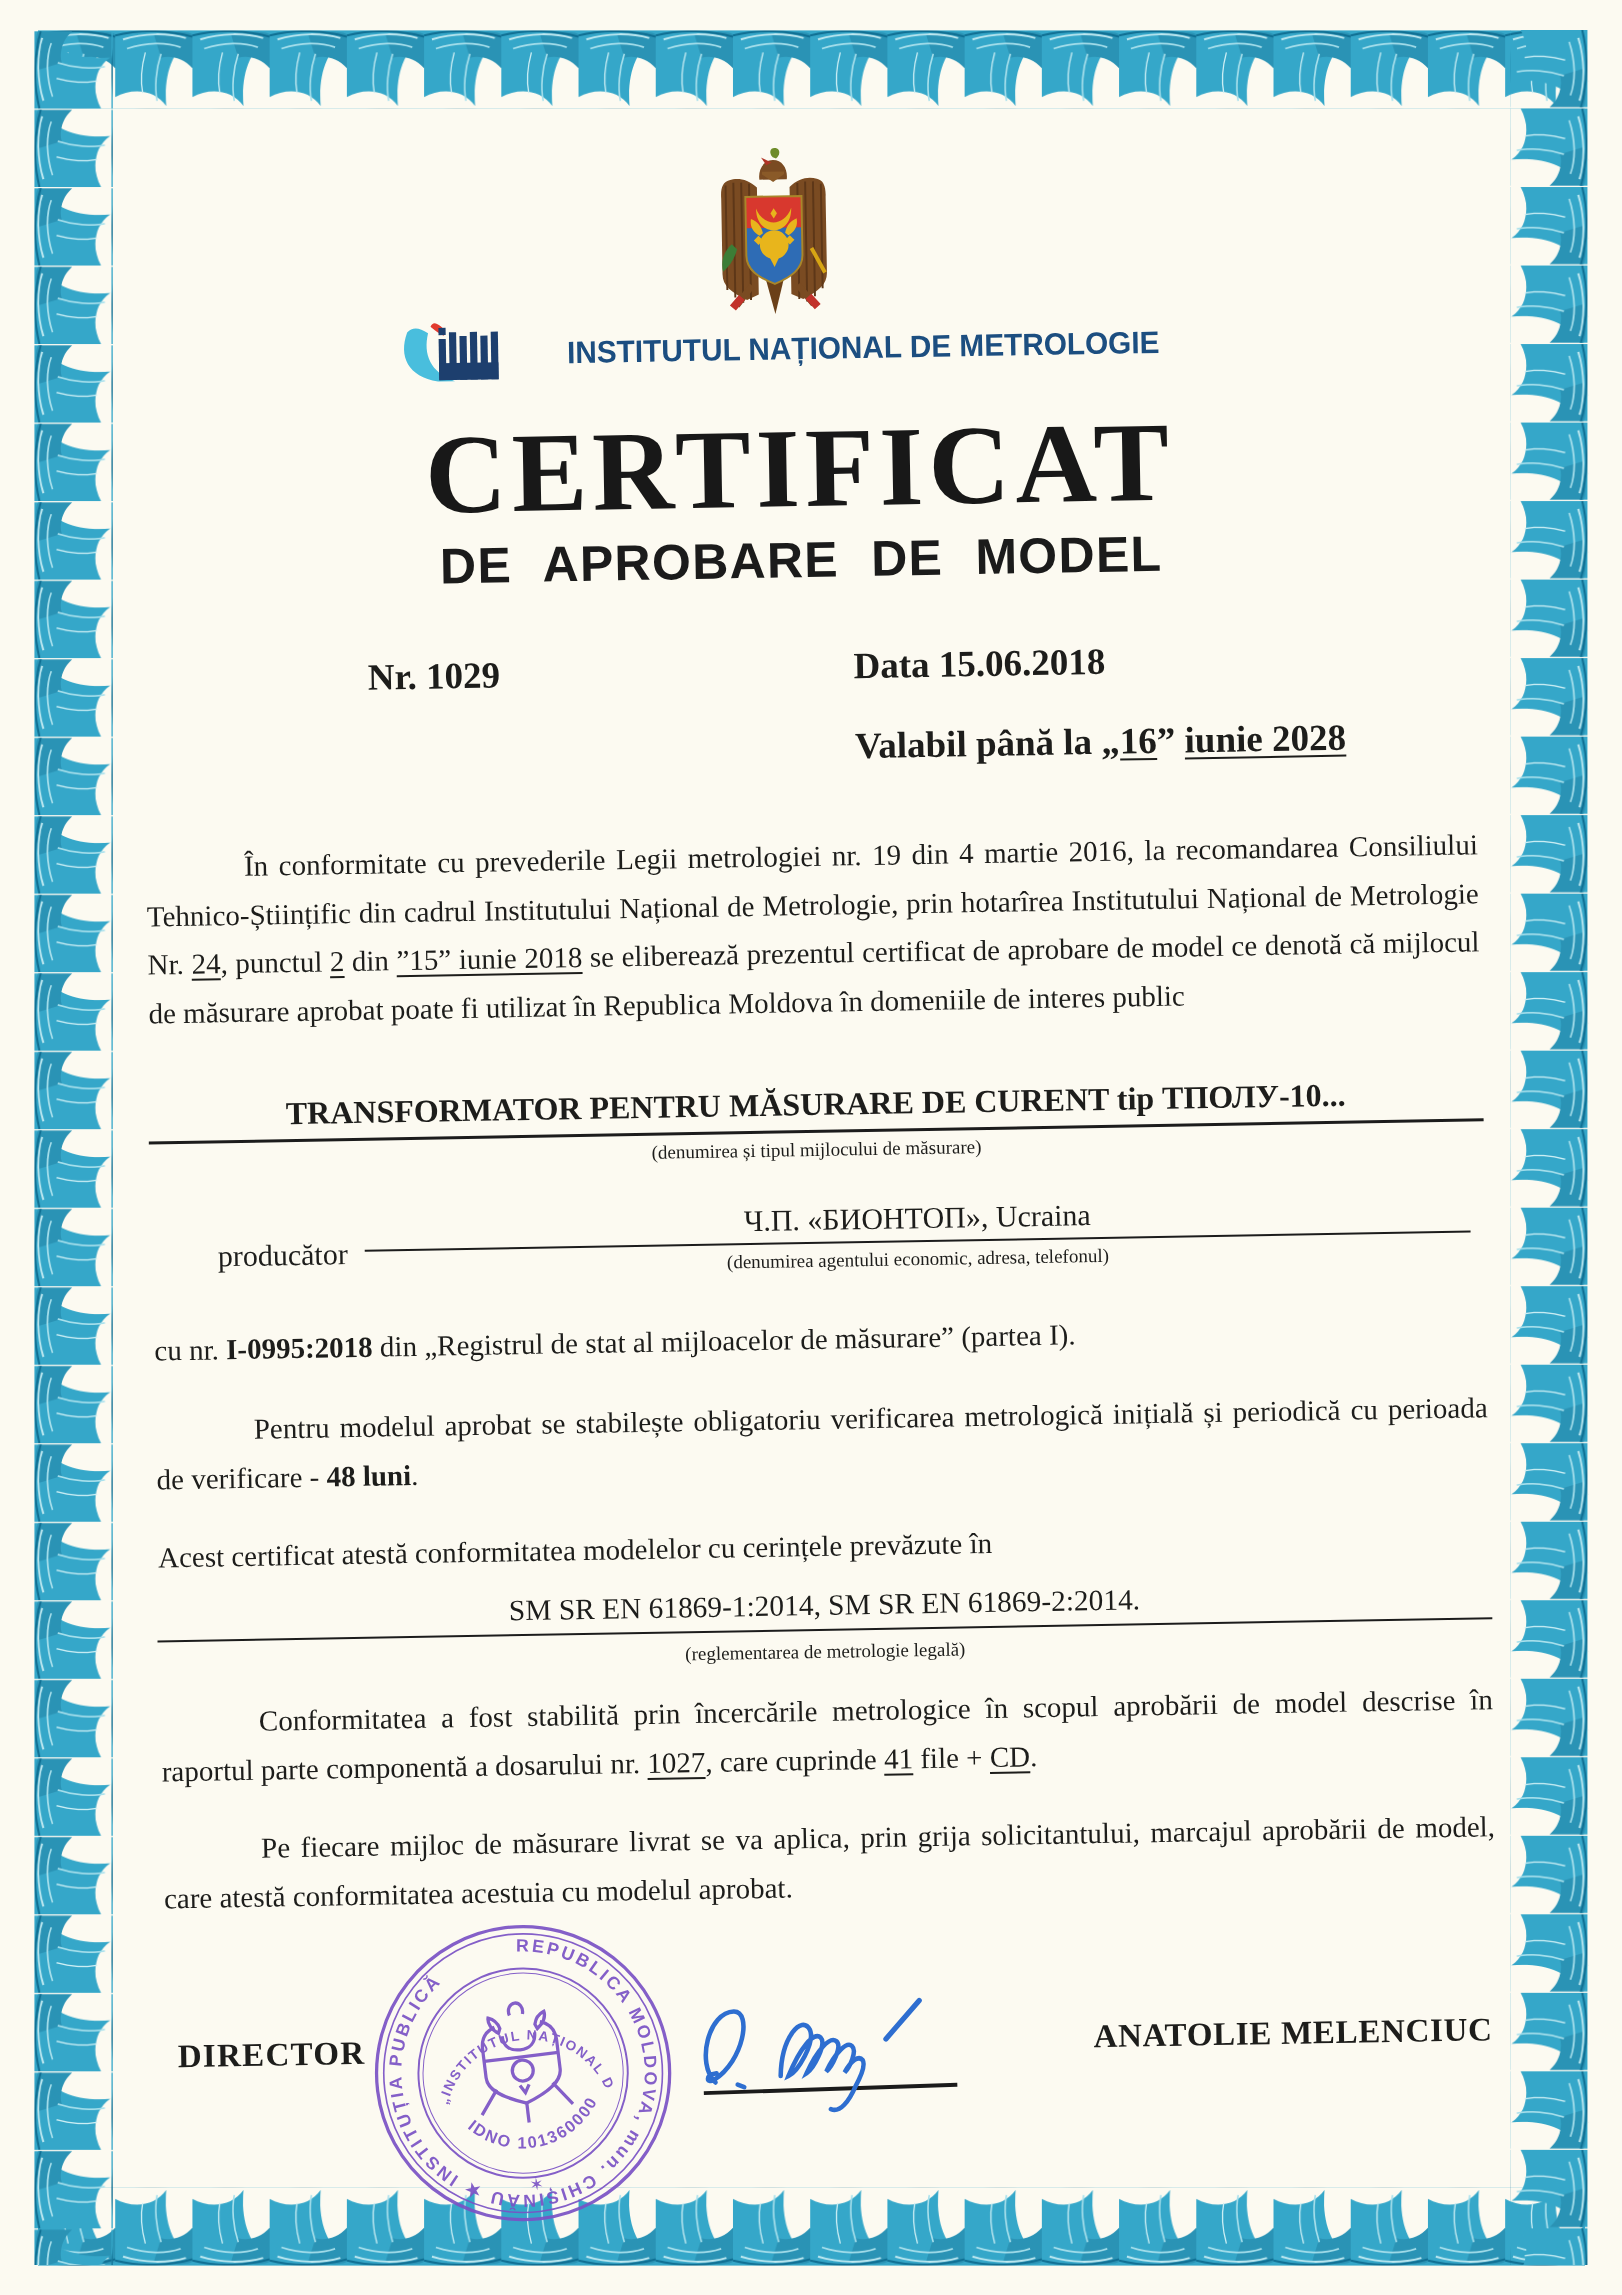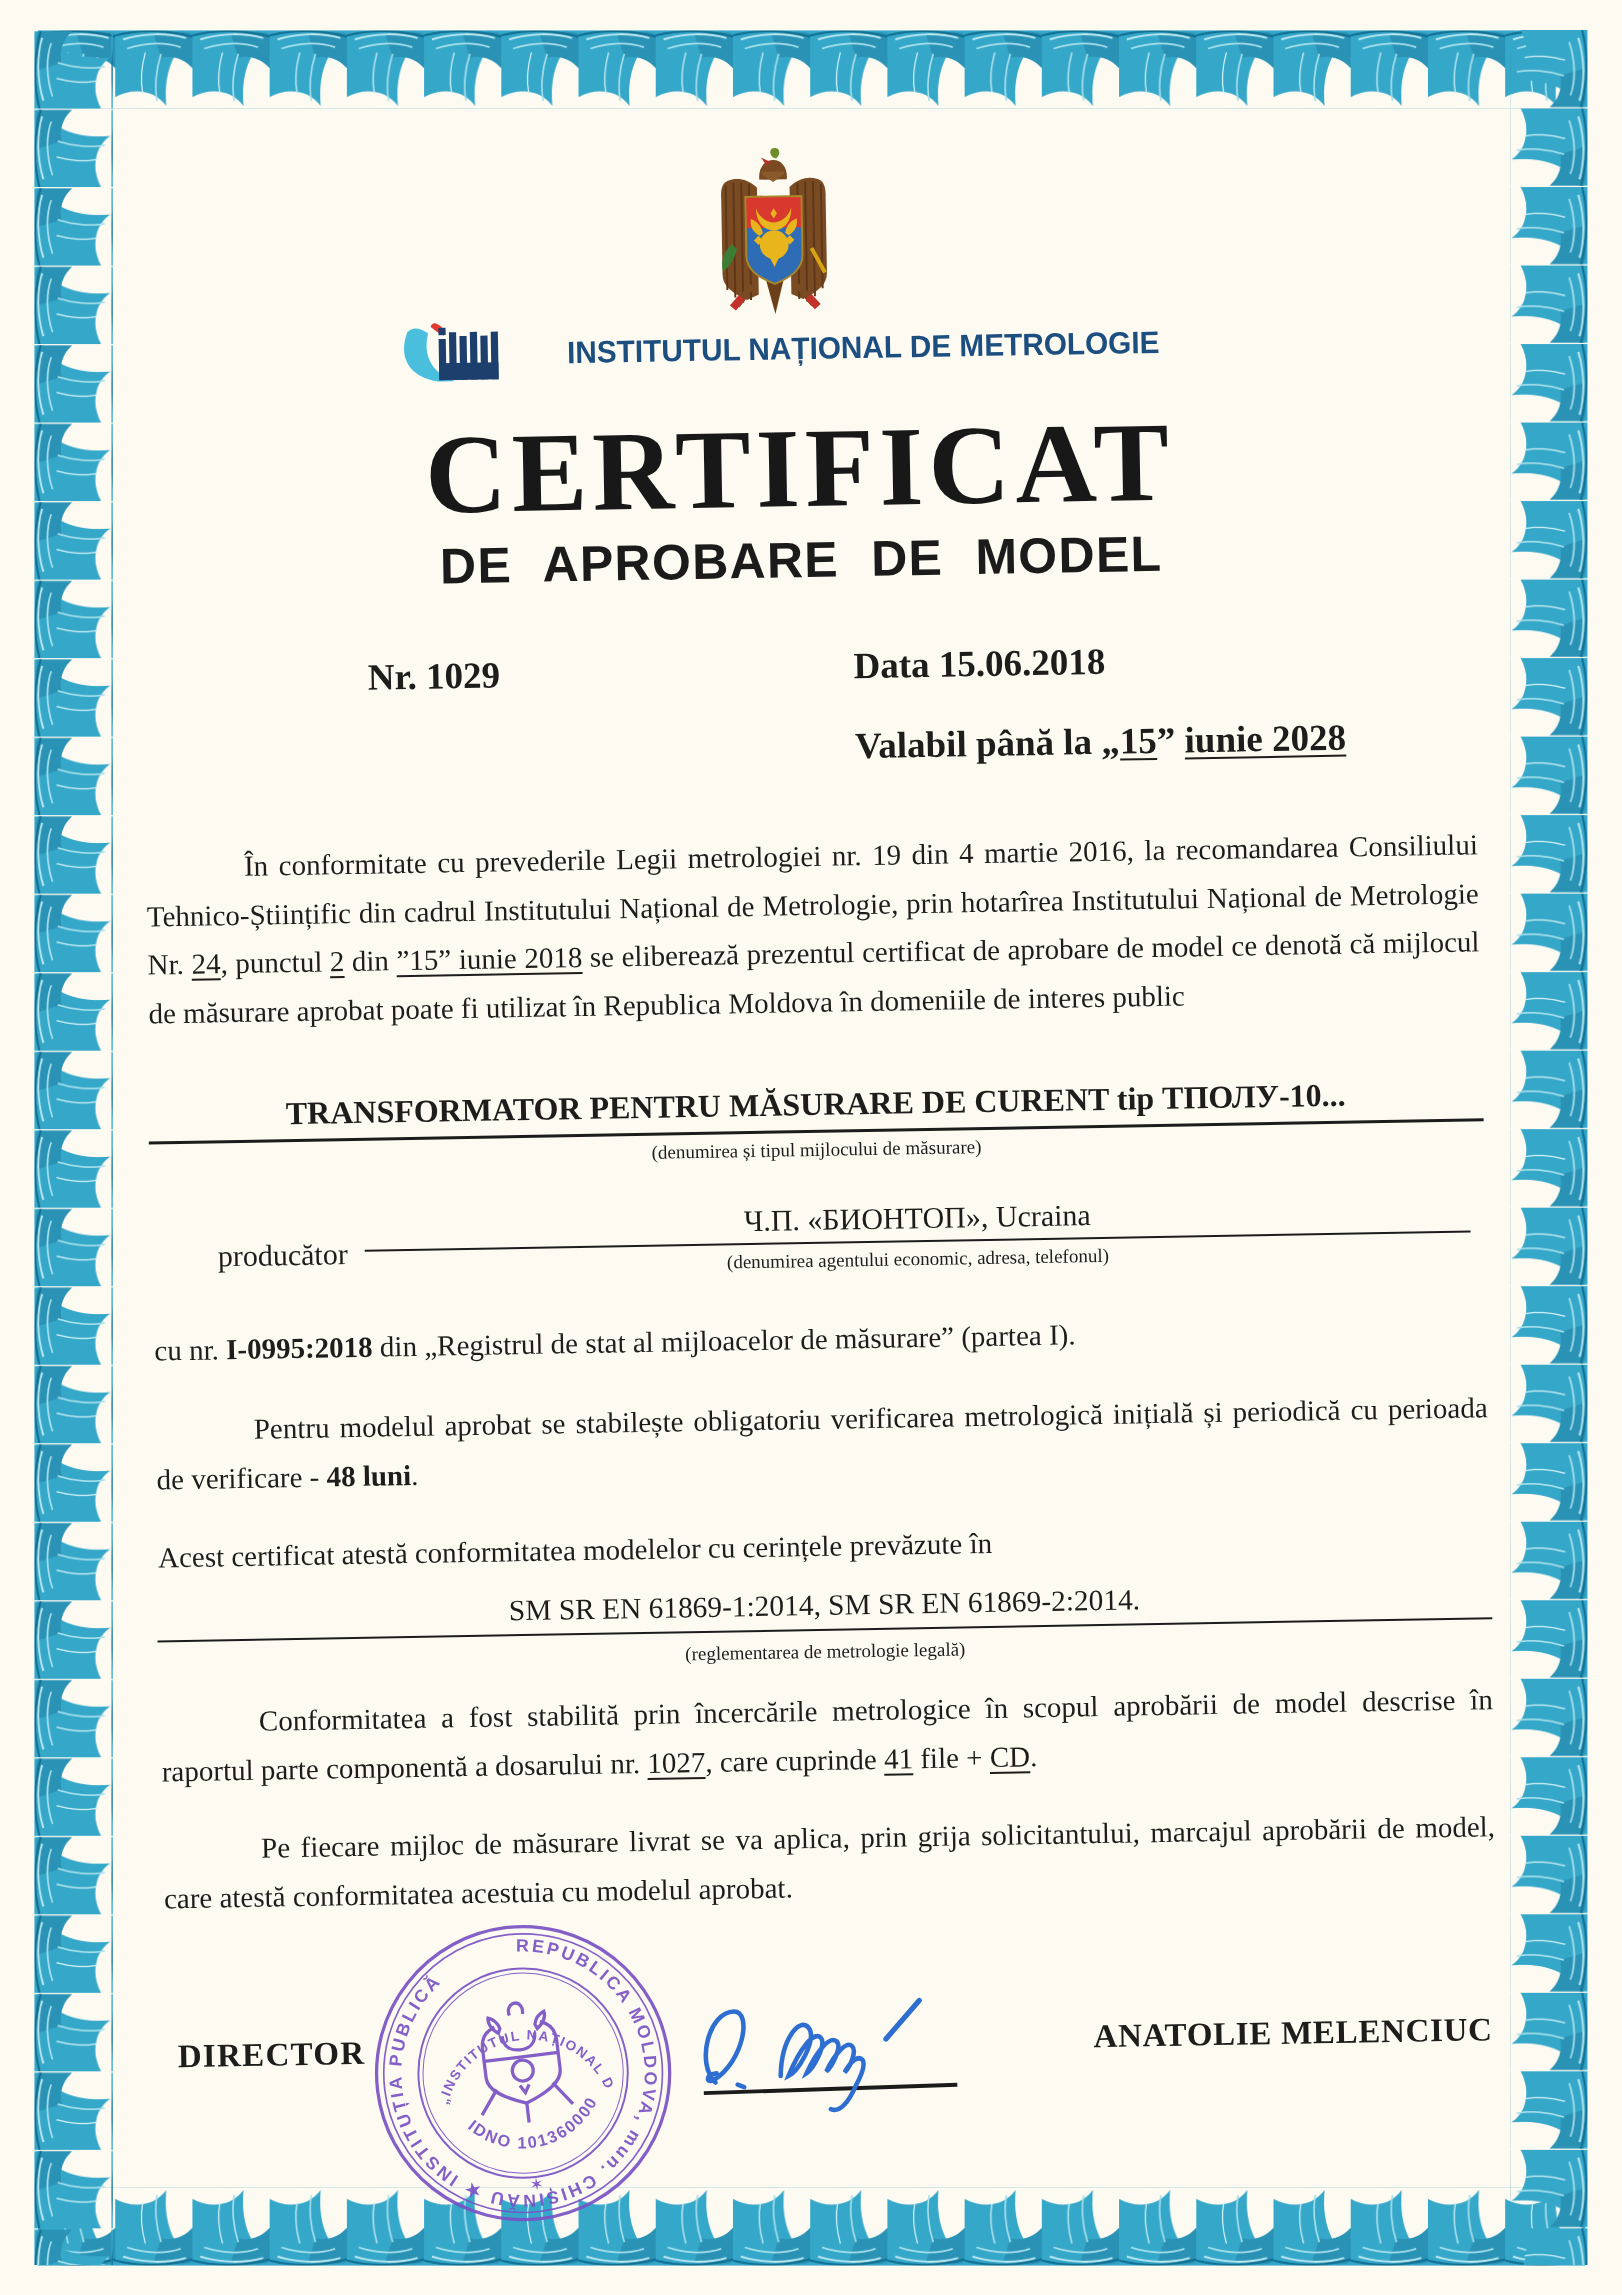--- a/index.html
+++ b/index.html
@@ -154,21 +154,21 @@
         <rect x="64" y="64" width="91" height="26" fill="#1d3f6e"></rect>
       </svg>
       <span class="instName">INSTITUTUL NAȚIONAL DE METROLOGIE</span>
     </div>
 
     <div class="abs titleMain">CERTIFICAT</div>
     <div class="abs titleSub">DE APROBARE DE MODEL</div>
 
     <div class="abs metaNr">Nr. 1029</div>
     <div class="abs metaDate">Data 15.06.2018</div>
-    <div class="abs metaValid"><span>Valabil până la „</span><span class="u">15</span><span>” </span><span class="u">iunie 2028</span></div>
+    <div class="abs metaValid"><span>Valabil până la „</span><span class="u">16</span><span>” </span><span class="u">iunie 2028</span></div>
 
     <p class="block indent" style="top:832px;"><span>În conformitate cu prevederile Legii metrologiei nr. 19 din 4 martie 2016, la recomandarea Consiliului Tehnico-Științific din cadrul Institutului Național de Metrologie, prin hotarîrea Institutului Național de Metrologie Nr. </span><span class="u">24</span><span>, punctul </span><span class="u">2</span><span> din </span><span class="u">”15” iunie 2018</span><span> se eliberează prezentul certificat de aprobare de model ce denotă că mijlocul de măsurare aprobat poate fi utilizat în Republica Moldova în domeniile de interes public</span></p>
 
     <div class="abs modelWrap">TRANSFORMATOR PENTRU MĂSURARE DE CURENT tip ТПОЛУ-10...</div>
     <div class="abs capt modelCapt">(denumirea și tipul mijlocului de măsurare)</div>
 
     <div class="abs prodLabel">producător</div>
     <div class="abs prodLine">Ч.П. «БИОНТОП», Ucraina</div>
     <div class="abs capt prodCapt">(denumirea agentului economic, adresa, telefonul)</div>
 

